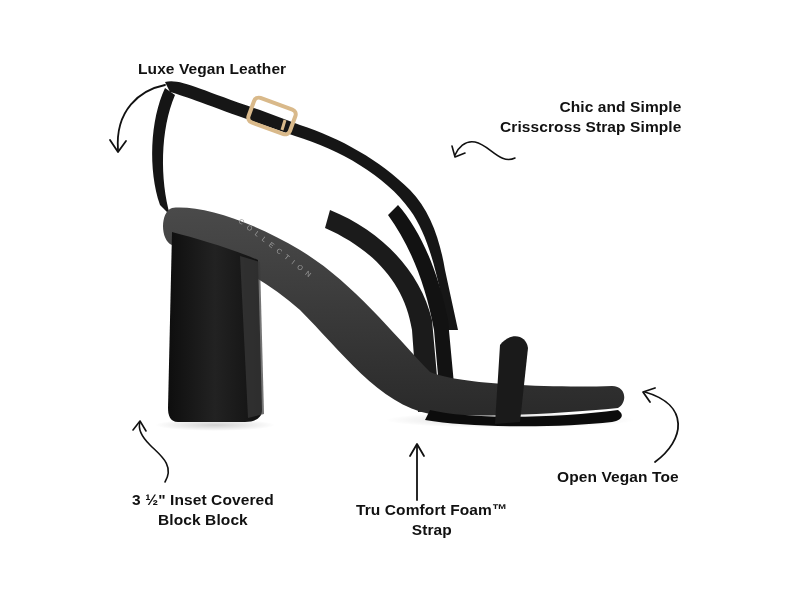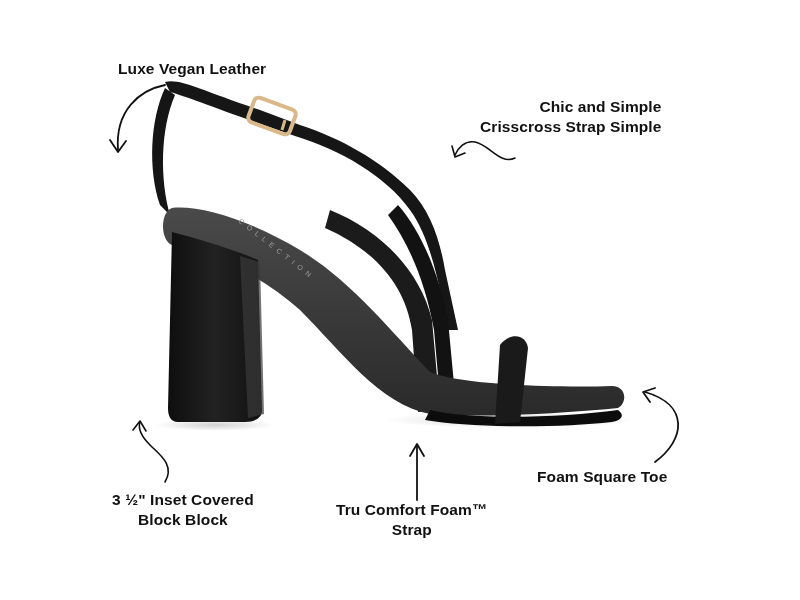--- a/index.html
+++ b/index.html
@@ -1,19 +1,19 @@
 <!DOCTYPE html>
 <html><head>
 <meta charset="utf-8">
 <style>
   html, body { margin:0; padding:0; background:#ffffff; }
   body { width:800px; height:600px; position:relative; overflow:hidden; font-family:"Liberation Sans", sans-serif; }
   .canvas { position:absolute; left:0; top:0; width:800px; height:600px; background:#ffffff; }
   svg.art { position:absolute; left:0; top:0; }
-  .label { position:absolute; font-weight:bold; color:#111111; font-size:15.5px; line-height:20px; text-align:center; white-space:nowrap; letter-spacing:0.1px; }
+  .label { position:absolute; font-weight:bold; color:#111111; font-size:15.5px; line-height:20px; text-align:center; white-space:nowrap; letter-spacing:0.1px;margin-left:20px; }
   .label span { display:block; }
 </style>
 </head>
 <body>
 
 <div class="canvas">
 
   <svg class="art" width="800" height="600" viewBox="0 0 800 600">
     <defs>
       <linearGradient id="heelGrad" x1="0" x2="1" y1="0" y2="0">
@@ -84,15 +84,15 @@
     <span>3 ½" Inset Covered</span>
     <span>Block Block</span>
   </div>
 
   <div class="label" style="left:336px; top:500px;">
     <span>Tru Comfort Foam™</span>
     <span>Strap</span>
   </div>
 
   <div class="label" style="left:537px; top:467px;">
-    <span>Foam Square Toe</span>
+    <span>Open Vegan Toe</span>
   </div>
 </div>
 
 </body></html>

